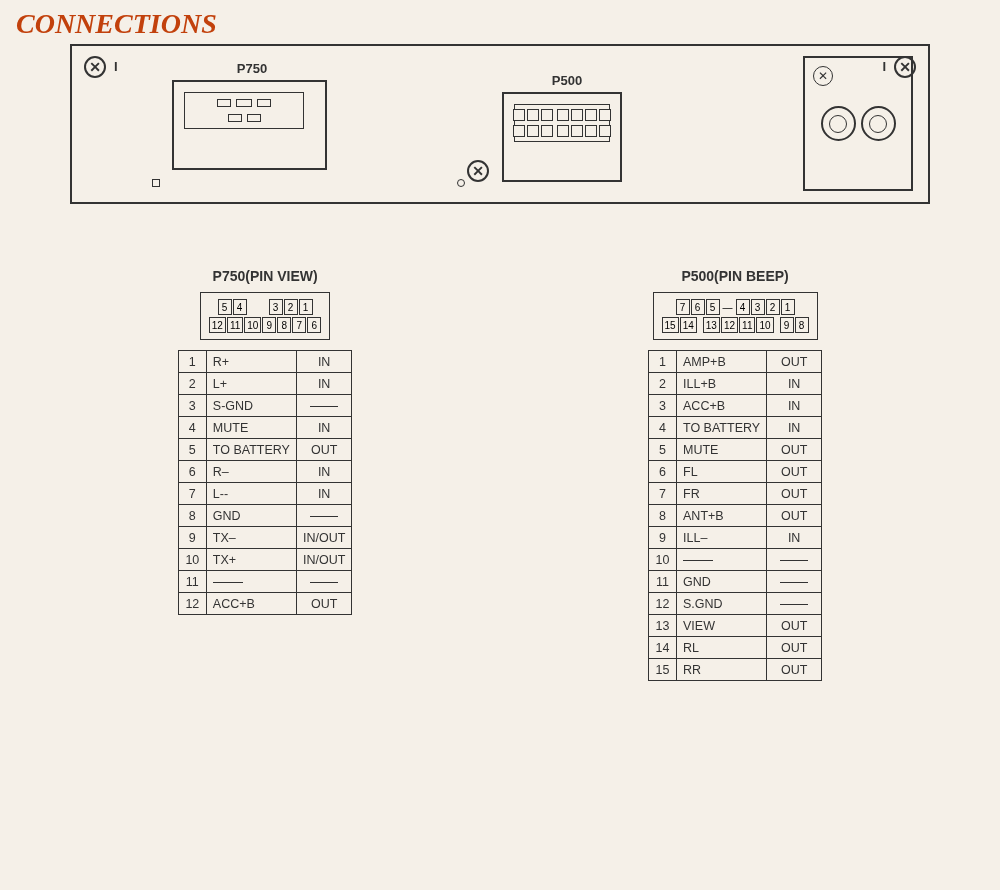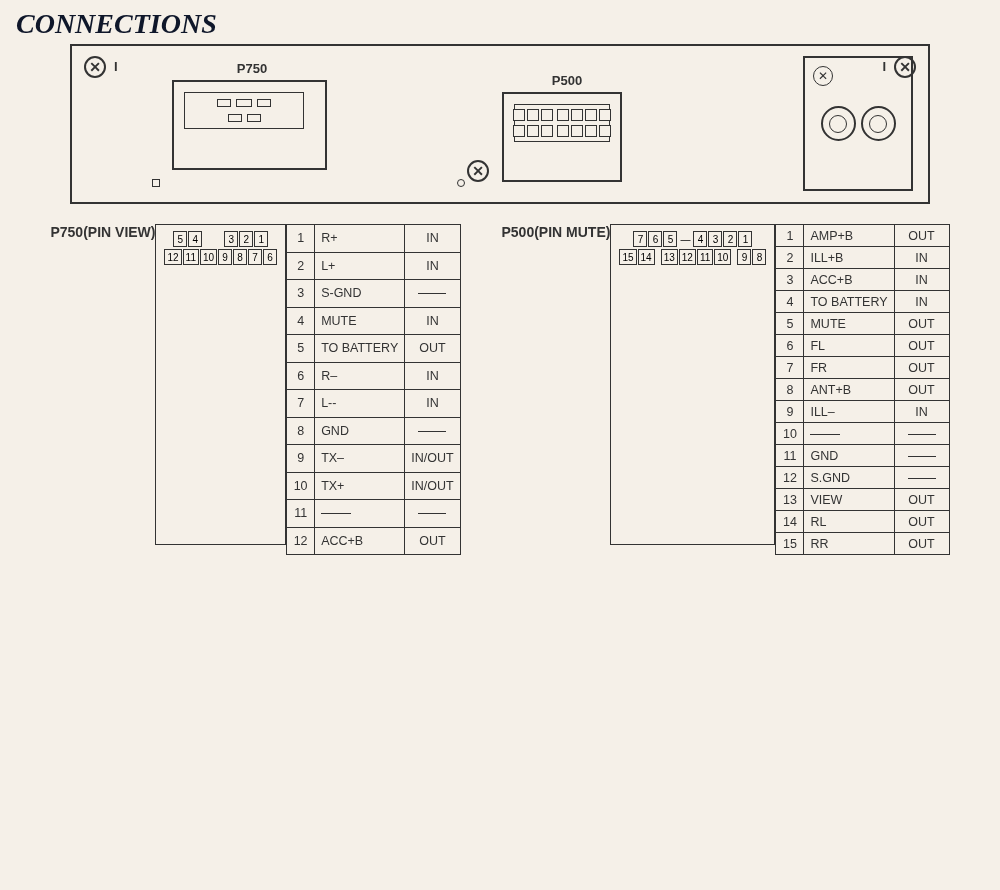--- a/index.html
+++ b/index.html
@@ -9,21 +9,21 @@
       width: 1000px;
       height: 890px;
       overflow: hidden;
       position: relative;
     }
 
     .page-title {
       font-size: 28px;
       font-weight: bold;
       font-style: italic;
-      color: #0f172a;
+      color: #c2410c;
       padding: 8px 16px 4px 16px;
       font-family: 'Times New Roman', serif;
     }
 
     .main-content {
       padding: 0 20px;
     }
 
     
     .device-diagram {
@@ -141,21 +141,23 @@
     
     .pin-views {
       display: flex;
       justify-content: space-around;
       padding: 0 10px;
       margin-top: 5px;
     }
 
     .pin-view-section {
       display: flex;
-      flex-direction: row;
+      flex-direction: column;
+      align-items: center;
+      margin-top: 44px;
     }
 
     .pin-view-title {
       font-size: 14px;
       font-weight: bold;
       color: #333;
       margin-bottom: 8px;
       font-family: Arial, sans-serif;
     }
 
@@ -404,21 +406,21 @@
             <tr>
               <td>12</td>
               <td>ACC+B</td>
               <td>OUT</td>
             </tr>
           </tbody>
       </table>
     </div>
 
     <div class="pin-view-section">
-      <div class="pin-view-title">P500(PIN MUTE)</div>
+      <div class="pin-view-title">P500(PIN BEEP)</div>
 
       <div class="pin-view-diagram">
 
         <div class="pin-view-row">
           <div class="pv-cell">7</div>
           <div class="pv-cell">6</div>
           <div class="pv-cell">5</div>
           <div class="pv-spacer" style="min-width:14px;">—</div>
           <div class="pv-cell">4</div>
           <div class="pv-cell">3</div>

